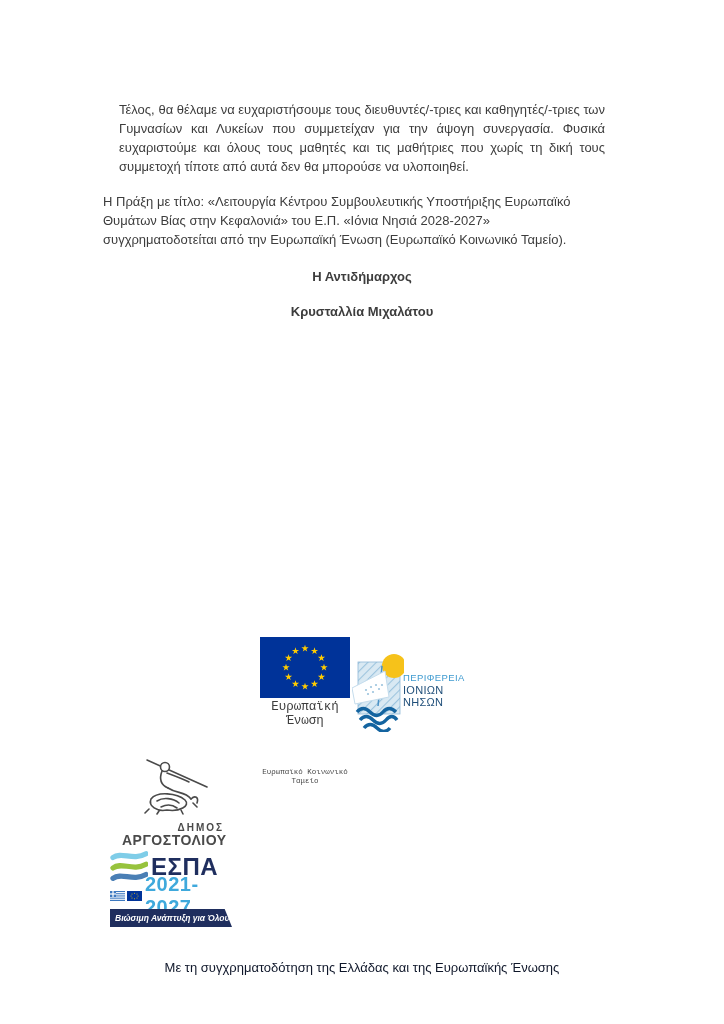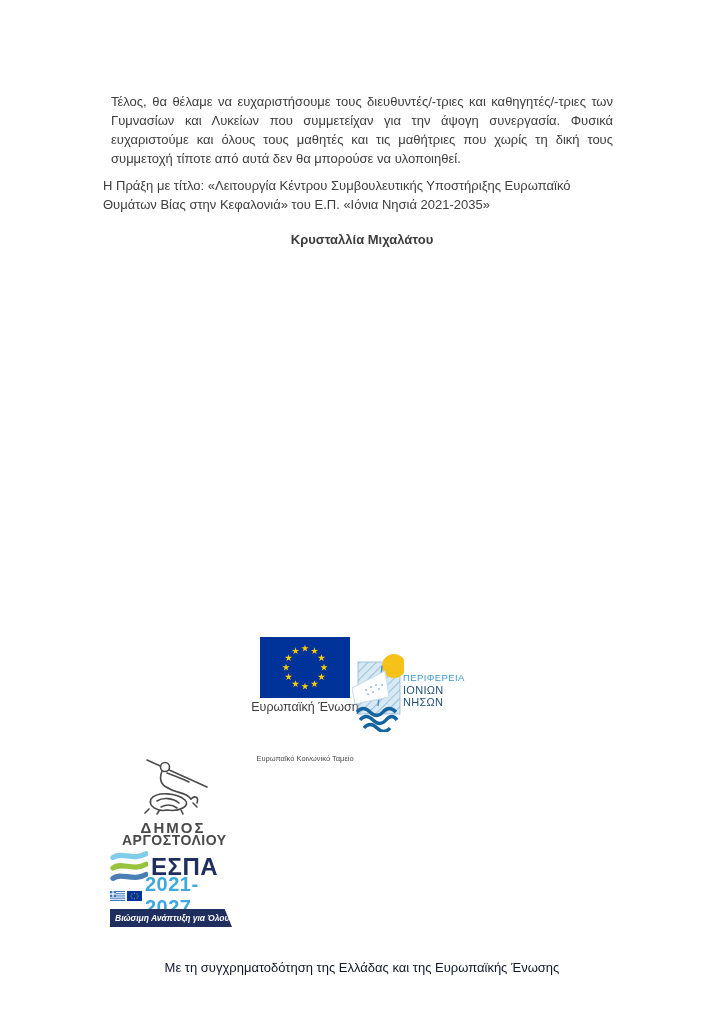--- a/index.html
+++ b/index.html
@@ -8,42 +8,42 @@
     background:#ffffff;
     font-family:"Liberation Sans", sans-serif;
     color:#3d3d3d;
     position:relative;
     overflow:hidden;
   }
   .page { position:absolute; inset:0; background:#fff; }
 
   
   .textblock { position:absolute; left:103px; top:84px; width:518px; font-size:13px; line-height:19px; }
-  .para1 { margin:8px; text-align:justify; }
+  .para1 { margin:16px; text-align:justify; }
   .para2-line { margin:0; white-space:nowrap; }
   .sig { text-align:center; font-weight:bold; margin:0; }
   .sig-title { margin-top:18px; }
   .sig-name  { margin-top:16px;text-align:center; }
 
   
-  .eu-logo { position:absolute; left:249px; top:637px; width:112px; text-align:center; }
+  .eu-logo { position:absolute; left:249px; top:637px; width:112px; text-align:center;font-family:Liberation Mono, monospace; }
   .eu-flag-svg { display:block; margin:0 auto; }
   .eu-line1 { font-size:12.5px; color:#3d3d3d; margin-top:2px; line-height:14px; }
   .eu-line2 { font-size:7.5px; color:#4a4a4a; line-height:9px;margin-top:40px; }
 
   
   .ionian-logo { position:absolute; left:352px; top:648px; width:135px; height:86px; }
   .ionian-emblem { position:absolute; left:0; top:4px; }
   .ionian-text { position:absolute; left:51px; top:24px; line-height:12px; }
   .ionian-line1 { font-size:9.5px; color:#3f9bd0; letter-spacing:0.4px; }
   .ionian-line2 { font-size:11px; font-weight:normal; color:#1f4e79; letter-spacing:0.3px; }
 
   
   .argostoli-logo { position:absolute; left:122px; top:755px; width:102px; text-align:center; color:#4a4a4a; }
-  .arg-line1 { font-size:15px; font-weight:bold; letter-spacing:2px; line-height:13px; margin-top:2px; }
+  .arg-line1 { font-size:10px; font-weight:bold; letter-spacing:2px; line-height:13px; margin-top:2px;text-align:right; }
   .arg-line2 { font-size:14px; font-weight:bold; letter-spacing:0.5px; line-height:13px; }
 
   
   .espa-logo { position:absolute; left:110px; top:849px; width:130px; }
   .espa-row1 { display:flex; align-items:center; height:36px; }
   .espa-title { font-size:24px; font-weight:bold; color:#1f2e5e; letter-spacing:0.5px; line-height:34px; }
   .espa-row2 { display:flex; align-items:center; height:20px; margin-top:1px; }
   .espa-flags { display:flex; gap:2px; margin-right:3px; }
   .espa-period { font-size:20px; font-weight:bold; color:#3fa9dc; letter-spacing:0.5px; }
   .espa-banner {
@@ -57,21 +57,23 @@
   .footer { position:absolute; left:0; top:960px; width:724px; text-align:center; font-size:13px; color:#0f172a; }
 </style>
 </head>
 <body>
 
 <div class="page">
 
   <div class="textblock">
     <p class="para1">Τέλος, θα θέλαμε να ευχαριστήσουμε τους διευθυντές/-τριες και καθηγητές/-τριες των Γυμνασίων και Λυκείων που συμμετείχαν για την άψογη συνεργασία. Φυσικά ευχαριστούμε  και όλους τους μαθητές και τις μαθήτριες που χωρίς τη δική τους συμμετοχή τίποτε από αυτά δεν θα μπορούσε να υλοποιηθεί.</p>
     <p class="para2-line">Η Πράξη με τίτλο: «Λειτουργία Κέντρου Συμβουλευτικής Υποστήριξης Ευρωπαϊκό</p>
-    <p class="para2-line">Θυμάτων Βίας στην Κεφαλονιά» του Ε.Π. «Ιόνια Νησιά 2021-2035»</p>
+    <p class="para2-line">Θυμάτων Βίας στην Κεφαλονιά» του Ε.Π. «Ιόνια Νησιά 2028-2027»</p>
+    <p class="para2-line">συγχρηματοδοτείται από την Ευρωπαϊκή Ένωση (Ευρωπαϊκό Κοινωνικό Ταμείο).</p>
+    <p class="sig sig-title">Η Αντιδήμαρχος</p>
     <p class="sig sig-name">Κρυσταλλία Μιχαλάτου</p>
   </div>
 
   <div class="eu-logo">
     <svg class="eu-flag-svg" width="90" height="61" viewBox="0 0 90 61">
       <defs>
         <path id="star" d="M0,-3.8 L0.85,-1.17 3.61,-1.17 1.37,0.45 2.23,3.07 0,1.45 -2.23,3.07 -1.37,0.45 -3.61,-1.17 -0.85,-1.17 Z" fill="#ffcc00"></path>
       </defs>
       <rect width="90" height="61" fill="#003399"></rect>
       <use href="#star" transform="translate(45,11.5)"></use>

